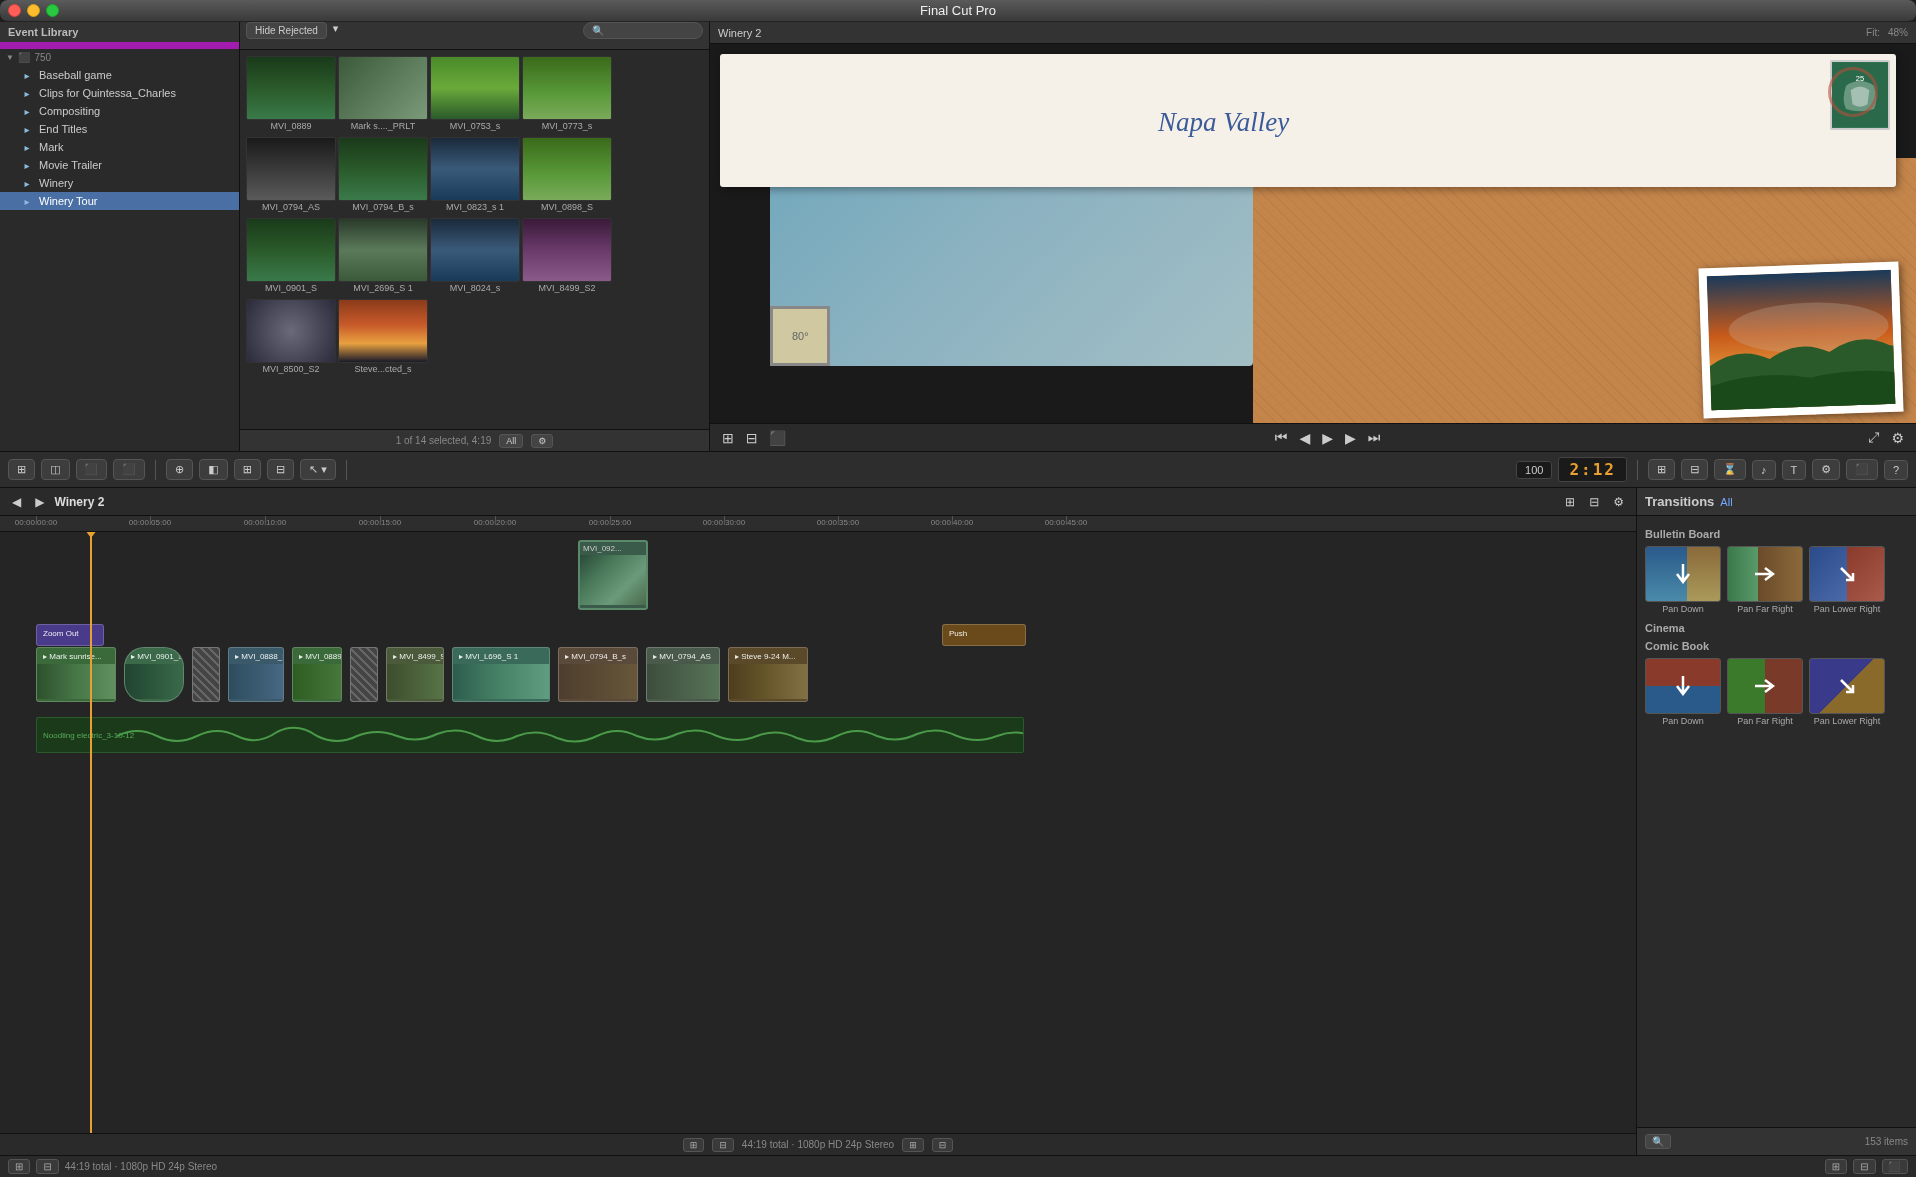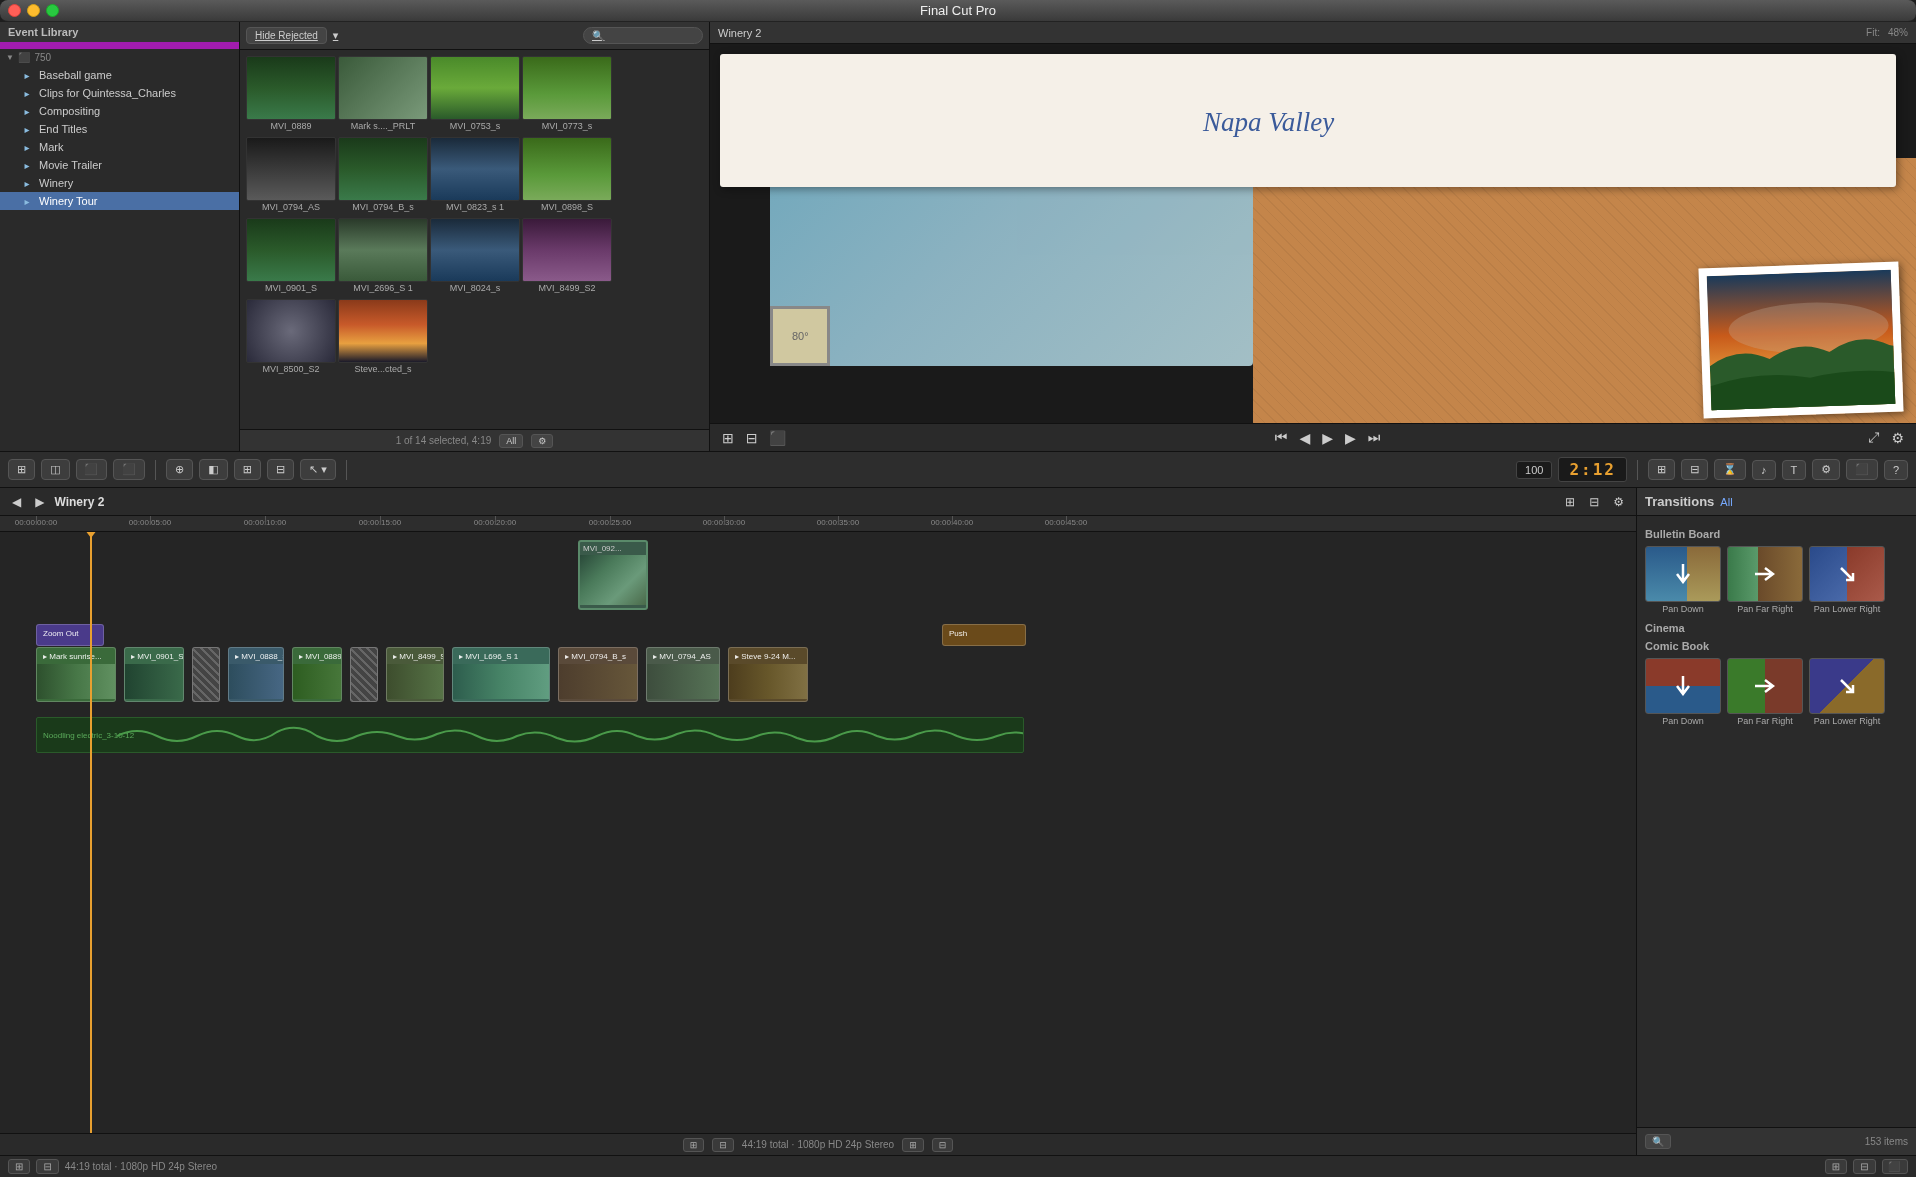--- a/index.html
+++ b/index.html
@@ -111,24 +111,23 @@
       background: #2a2a2a;
       border-right: 1px solid #111;
       display: flex;
       flex-direction: column;
     }
     #browser-toolbar {
       height: 28px;
       background: #333;
       border-bottom: 1px solid #111;
       display: flex;
-      align-items: center;
+      align-items: flex-start;
       padding: 0 6px;
       gap: 6px;
-      text-decoration: underline;
     }
     .browser-toolbar-btn {
       background: #444;
       border: 1px solid #555;
       border-radius: 4px;
       color: #ccc;
       font-size: 10px;
       padding: 2px 8px;
       cursor: pointer;
     }
@@ -872,20 +871,31 @@
                 <path d="M0 110 Q50 95 100 105 Q150 95 200 105 L200 150 L0 150 Z" fill="#1a4a1a"></path>
               </svg>
             </div>
           </div>
 
           <div class="postcard-main">
             <div class="postcard-text">
               <svg viewBox="0 0 300 80" width="280" height="60" xmlns="http://www.w3.org/2000/svg">
                 <text x="10" y="55" font-family="Georgia,serif" font-size="36" font-style="italic" fill="#3a5a9a">Napa Valley</text>
               </svg>
+            </div>
+            <div class="postcard-stamp-area">
+              <div class="stamp">
+                <svg viewBox="0 0 60 70" width="56" height="68" xmlns="http://www.w3.org/2000/svg">
+                  <rect width="60" height="70" fill="#2a6a4a"></rect>
+                  <text x="30" y="20" text-anchor="middle" font-size="8" fill="white">25</text>
+                  <path d="M15 25 Q30 15 45 25 Q50 40 45 50 Q30 55 15 50 Q10 40 15 25 Z" fill="rgba(255,255,255,0.3)"></path>
+                  <path d="M20 30 Q30 22 40 30 L38 45 Q30 50 22 45 Z" fill="rgba(255,255,255,0.4)"></path>
+                </svg>
+                <div class="stamp-cancel"></div>
+              </div>
             </div>
           </div>
 
           <div class="small-stamp">
             <span style="font-size:11px; color:#666">80°</span>
           </div>
 
           <svg style="position:absolute;inset:0;z-index:-1" width="100%" height="100%" xmlns="http://www.w3.org/2000/svg">
             <defs>
               <linearGradient id="skyBg" x1="0%" y1="0%" x2="100%" y2="100%">
@@ -1000,21 +1010,21 @@
           <span class="clip-label">Push</span>
         </div>
 
         <div style="position:absolute; top:115px; left:36px; right:20px; height:55px; display:flex; gap:8px">
 
           <div class="clip-block" style="position:relative; left:0; top:0; width:80px; background:#3a6a3a; height:55px; display:inline-flex;">
             <span class="clip-label">▸ Mark sunrise...</span>
             <div style="width:100%; height:35px; margin-top:14px; background: linear-gradient(90deg, #2a4a2a, #4a7a4a, #6a9a6a); opacity:0.8"></div>
           </div>
 
-          <div class="clip-block" style="position:relative; left:0; top:0; width:60px; background:#3a6a4a; height:55px; display:inline-flex;">
+          <div class="clip-block" style="position:relative; left:0; top:0; width:60px; background:#3a6a4a; height:55px; display:inline-flex;border-radius:20px;">
             <span class="clip-label">▸ MVI_0901_S</span>
             <div style="width:100%; height:35px; margin-top:14px; background: linear-gradient(90deg, #1a3a2a, #3a6a4a); opacity:0.8"></div>
           </div>
 
           <div class="clip-block" style="position:relative; left:0; top:0; width:28px; background:#555; height:55px; display:inline-flex;">
             <div style="width:100%; height:100%; background:repeating-linear-gradient(45deg, #666, #666 2px, #444 2px, #444 6px)"></div>
           </div>
 
           <div class="clip-block" style="position:relative; left:0; top:0; width:56px; background:#3a5a6a; height:55px; display:inline-flex;">
             <span class="clip-label">▸ MVI_0888_S</span>

